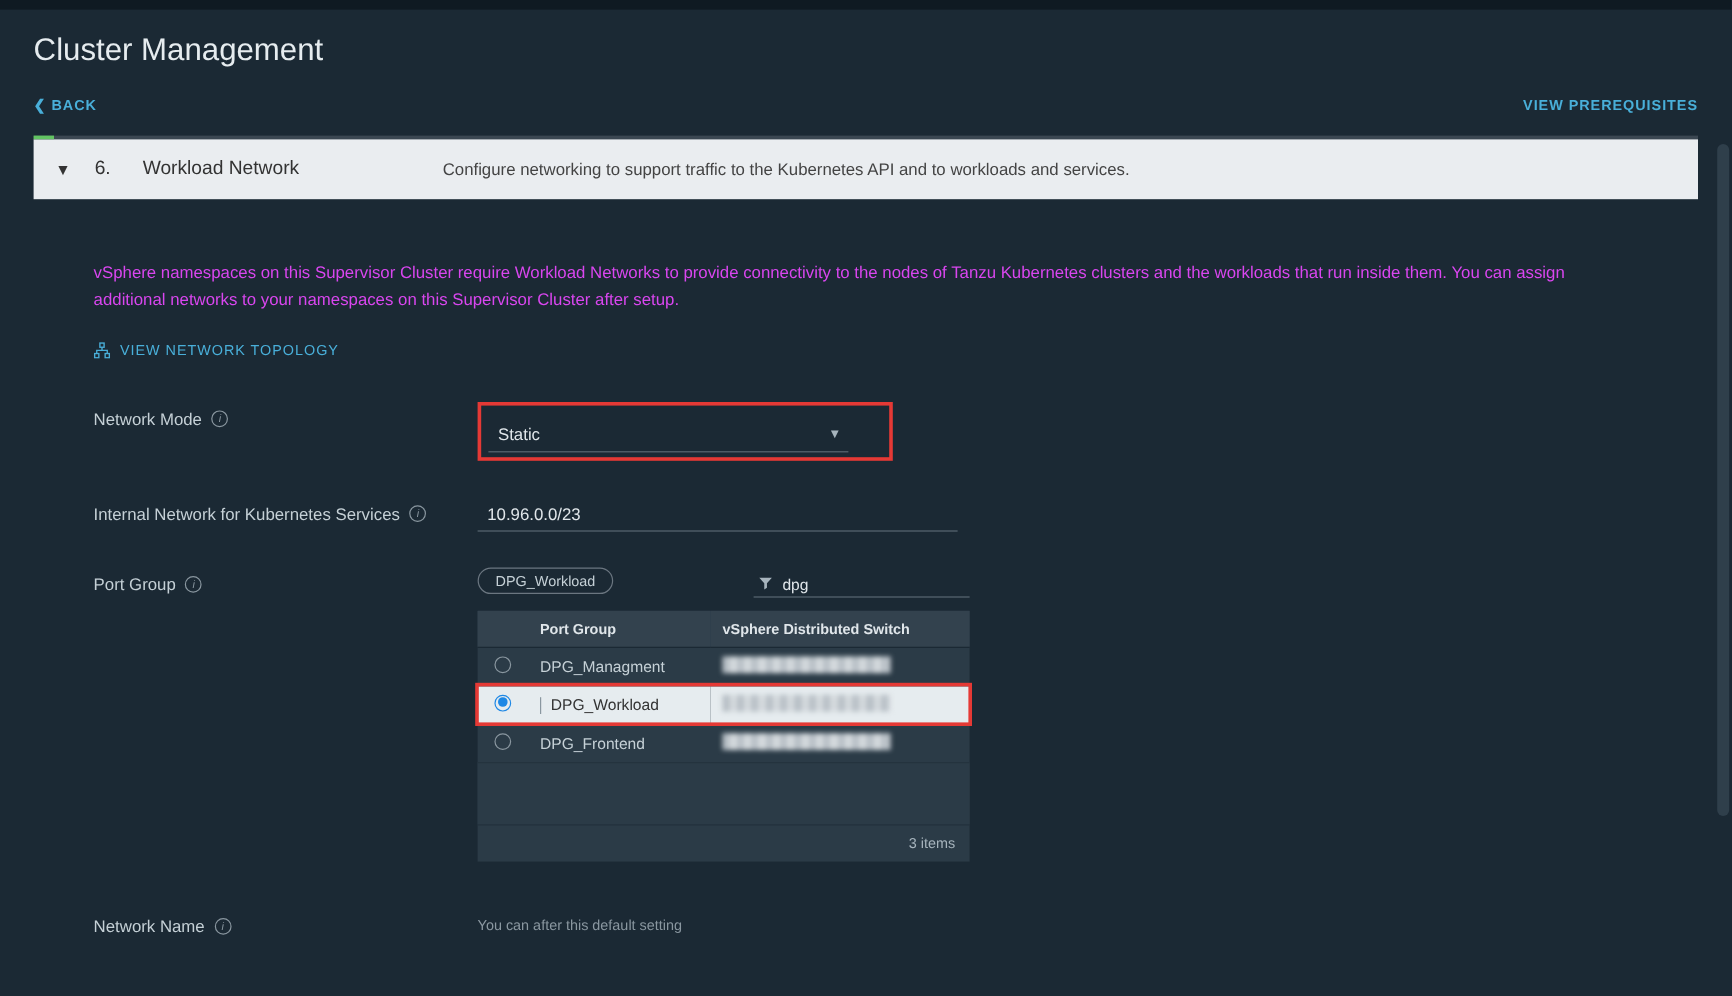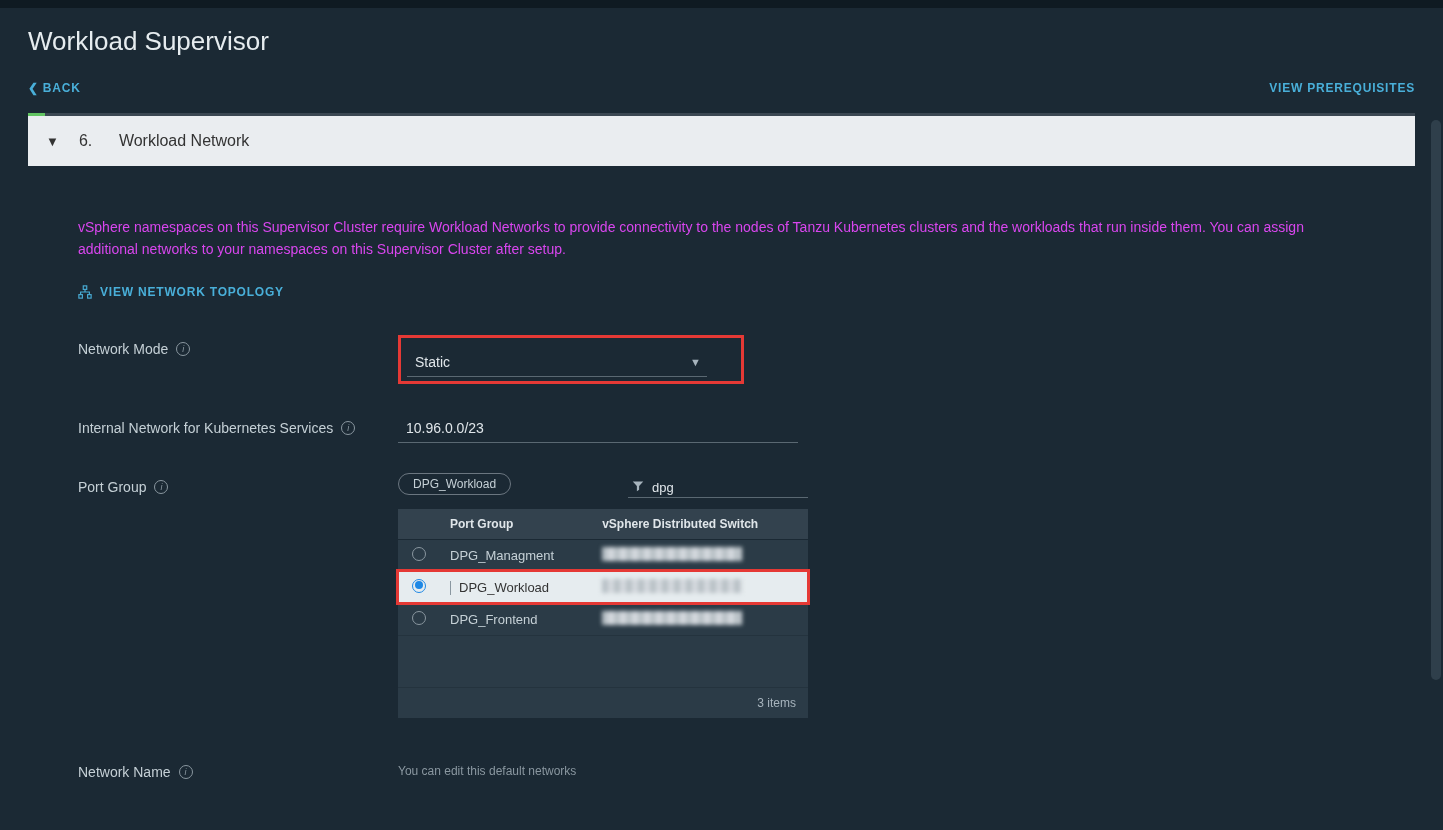--- a/index.html
+++ b/index.html
@@ -95,21 +95,21 @@
   }
   .desc-text {
     color: #d946ef;
     line-height: 1.6;
     margin-bottom: 24px;
   }
   .topo-link {
     color: #49afd9;
     font-size: 12px;
     letter-spacing: 0.8px;
-    font-weight: 700;
+    font-weight: 400;
     display: inline-flex;
     align-items: center;
     gap: 8px;
     cursor: pointer;
     margin-bottom: 36px;
   }
   .form-row {
     display: flex;
     align-items: flex-start;
     margin-bottom: 30px;
@@ -297,38 +297,39 @@
   .radio-cell { width: 42px; text-align: center; }
   .sep { display:inline-block; width:1px; height:14px; background:#8a97a0; margin-right:8px; vertical-align:middle;}
   svg.topo-svg { width:14px; height:14px; }
 </style>
 </head>
 <body>
 
 <div class="topbar"></div>
 
 <div class="page">
-  <h1 class="page-title">Workload Supervisor</h1>
+  <h1 class="page-title">Cluster Management</h1>
 
   <div class="header-row">
     <span class="back-link">
       <span>❮</span>
       <span>BACK</span>
     </span>
     <span class="prereq-link">VIEW PREREQUISITES</span>
   </div>
 
   <div class="progress-bar">
     <div class="progress-fill"></div>
   </div>
 
   <div class="step-header">
     <span class="chevron">▼</span>
     <span class="step-num">6.</span>
     <span class="step-title">Workload Network</span>
+    <span class="step-desc">Configure networking to support traffic to the Kubernetes API and to workloads and services.</span>
   </div>
 
   <div class="content">
     <p class="desc-text">vSphere namespaces on this Supervisor Cluster require Workload Networks to provide connectivity to the nodes of Tanzu Kubernetes clusters and the workloads that run inside them. You can assign additional networks to your namespaces on this Supervisor Cluster after setup.</p>
 
     <span class="topo-link">
       <svg class="topo-svg" viewBox="0 0 16 16">
         <rect x="6" y="1" width="4" height="4" fill="none" stroke="#49afd9" stroke-width="1.3"></rect>
         <rect x="1" y="11" width="4" height="4" fill="none" stroke="#49afd9" stroke-width="1.3"></rect>
         <rect x="11" y="11" width="4" height="4" fill="none" stroke="#49afd9" stroke-width="1.3"></rect>
@@ -416,21 +417,21 @@
       </div>
     </div>
 
     
     <div class="form-row" style="margin-bottom:20px;">
       <div class="form-label">
         <span>Network Name</span>
         <span class="info-icon">i</span>
       </div>
       <div class="input-col">
-        <div class="helper-text">You can edit this default networks</div>
+        <div class="helper-text">You can after this default setting</div>
       </div>
     </div>
 
     
   </div>
 </div>
 
 <div class="scrollbar"></div>
 
 </body></html>

